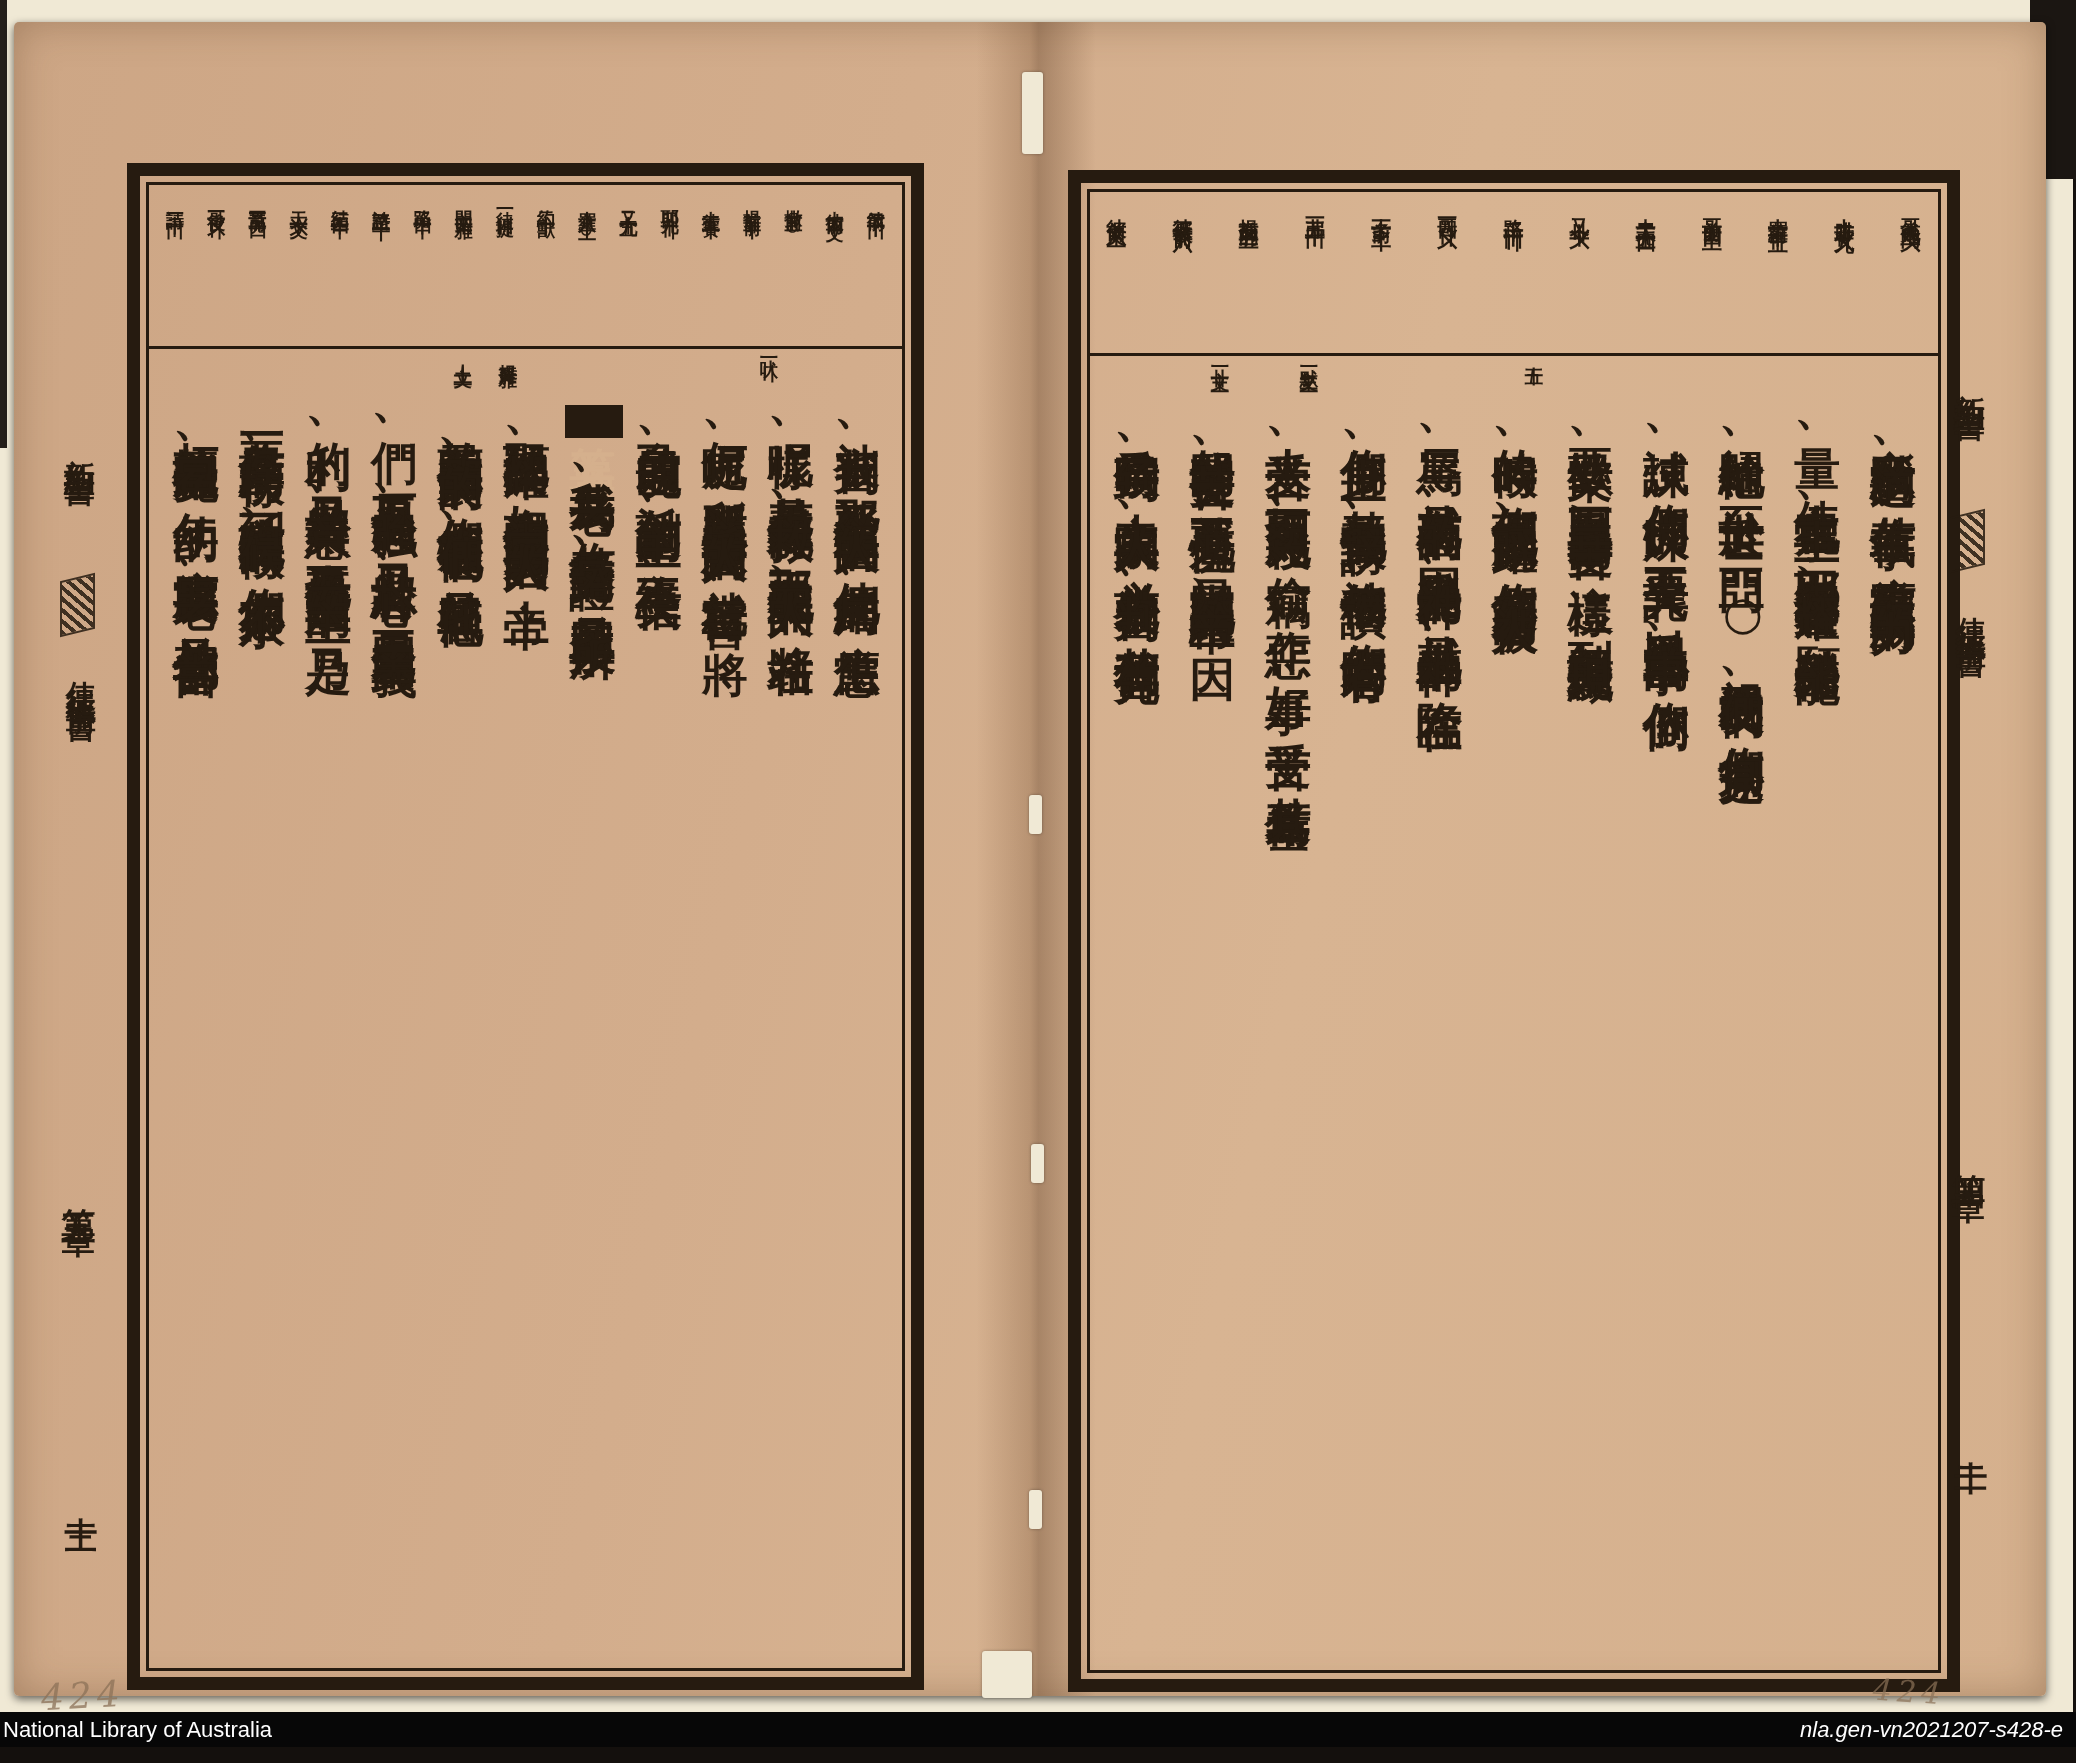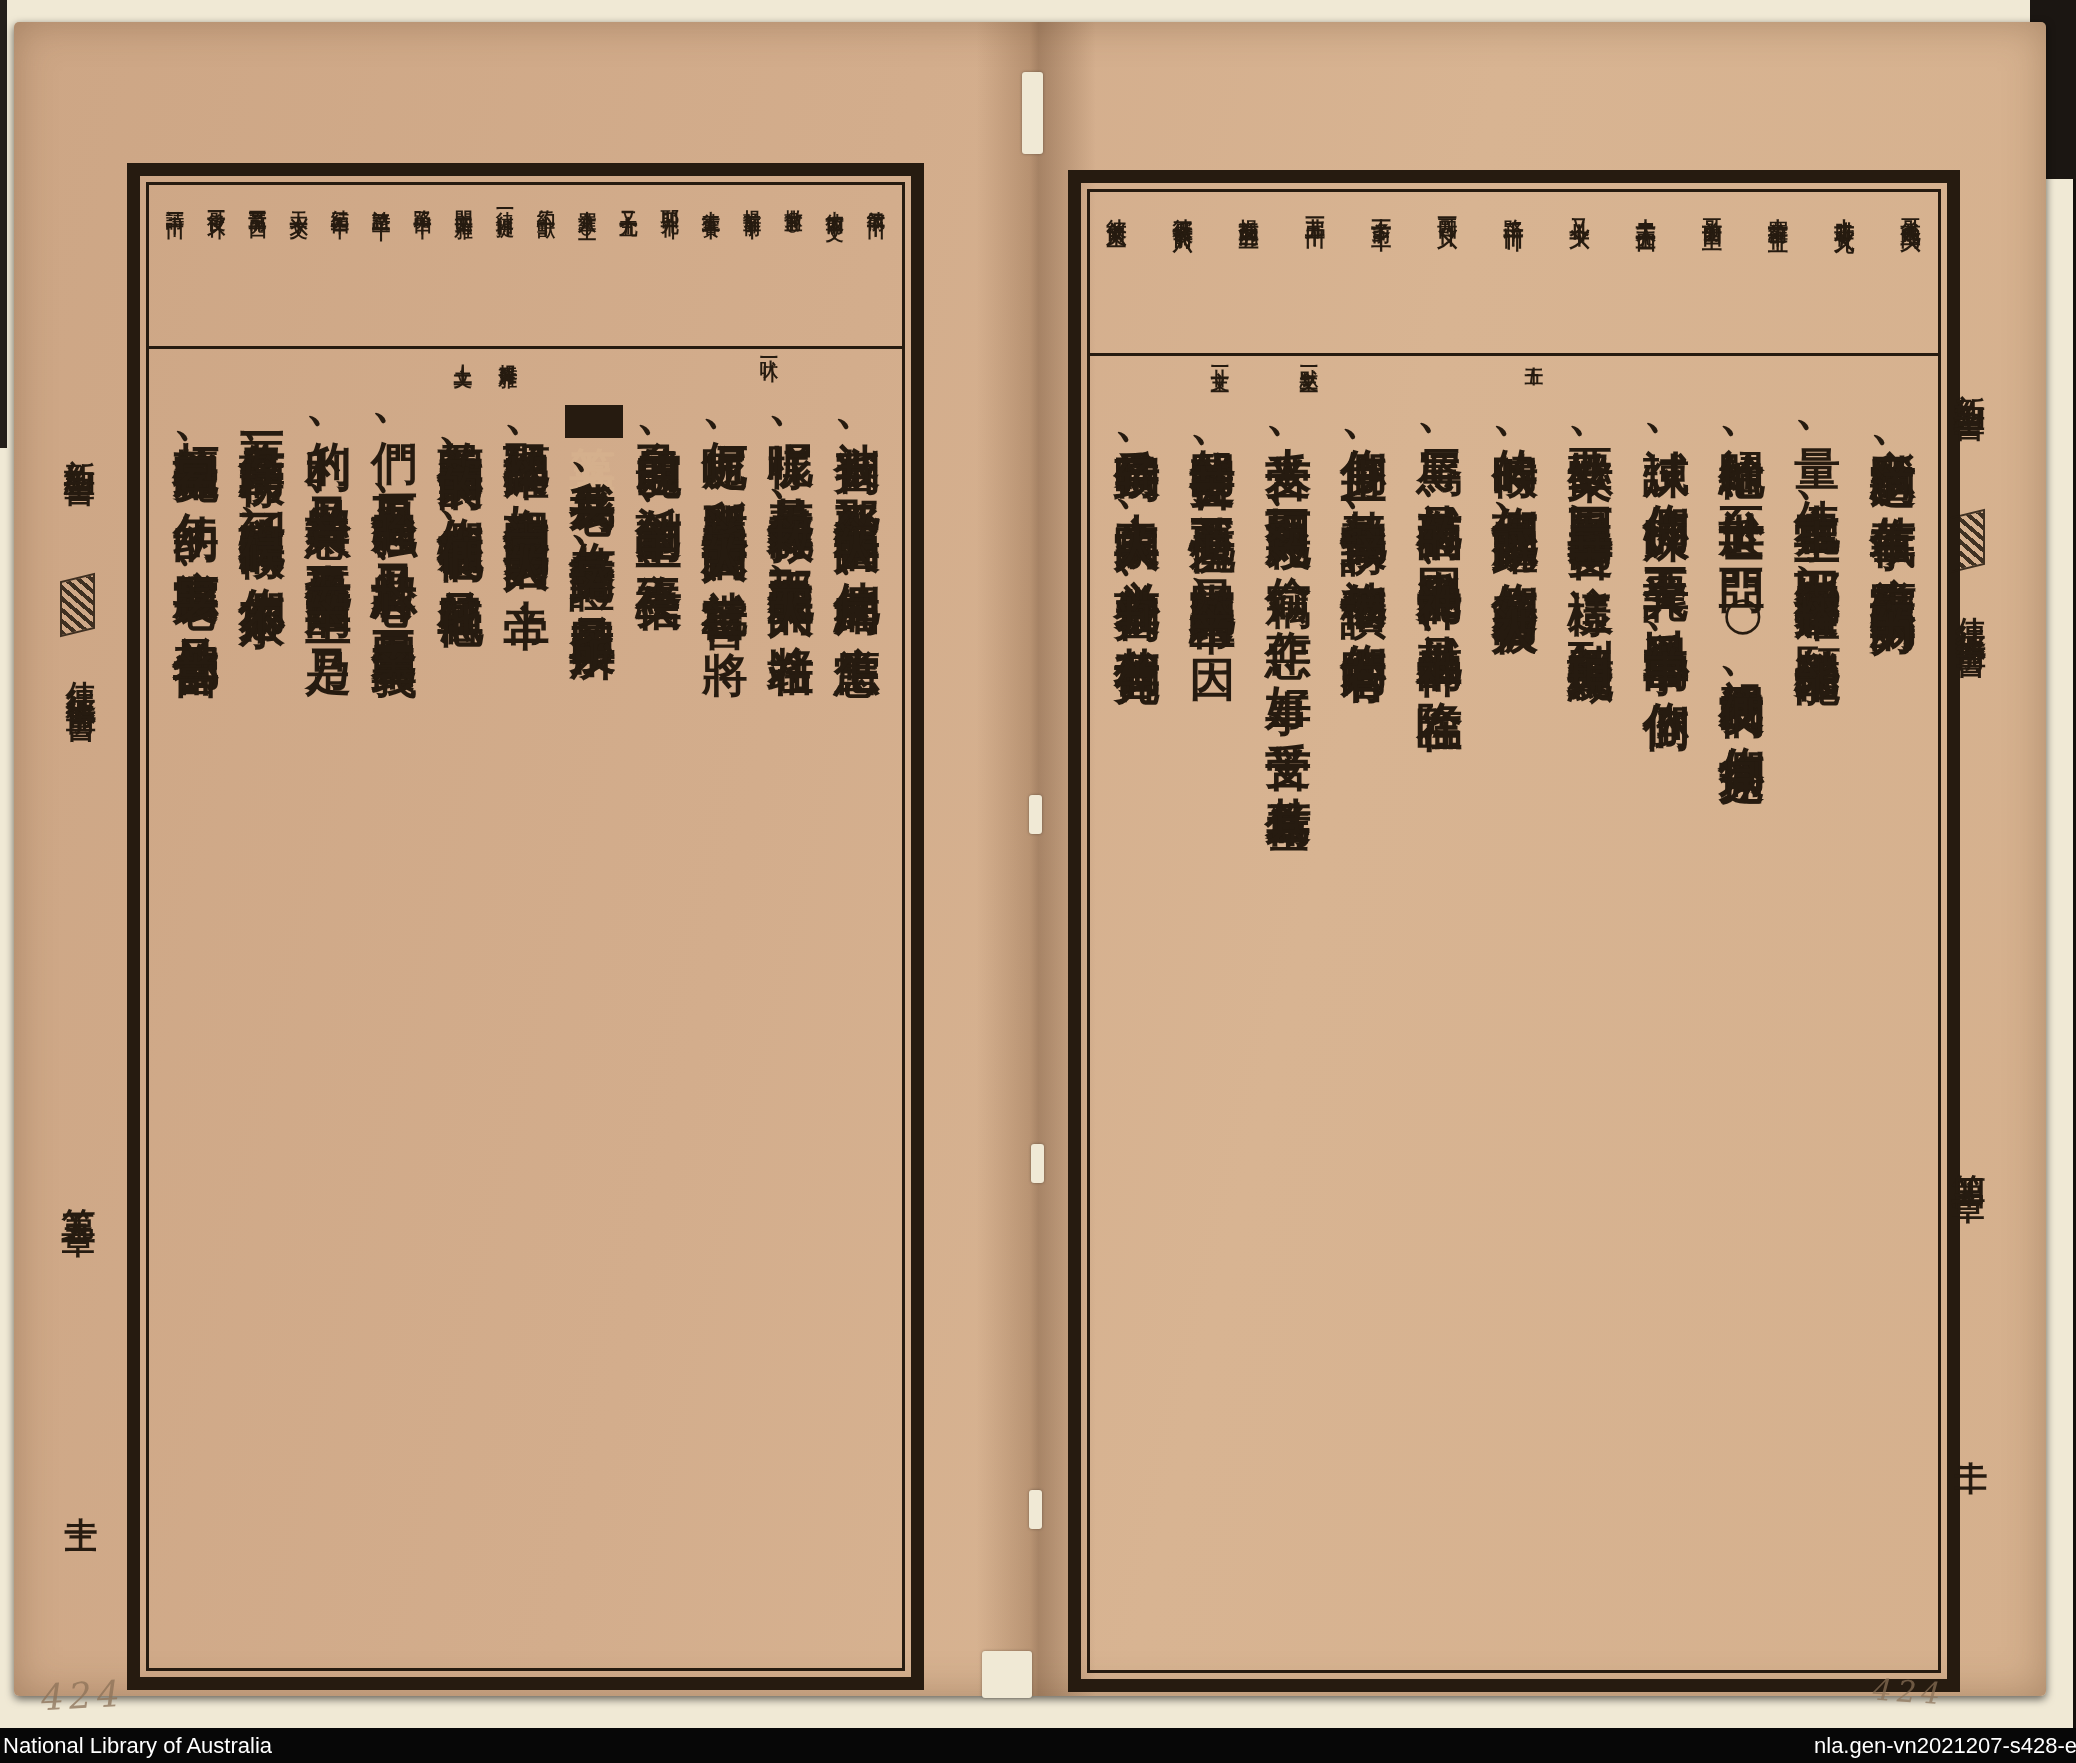--- a/index.html
+++ b/index.html
@@ -58,25 +58,25 @@
   .stamp{position:absolute;width:31px;height:52px;border:2.5px solid var(--ink);transform:skewY(-14deg);
          background:repeating-linear-gradient(48deg,var(--ink) 0 3.5px,rgba(0,0,0,0) 3.5px 7.5px);opacity:.85;}
 
   
   .pencil{position:absolute;color:#8c7258;font-size:36px;font-style:italic;
           font-family:"DejaVu Serif","Liberation Serif",serif;opacity:.75;letter-spacing:5px;}
   .pen-l{left:41px;top:1675px;transform:rotate(-3deg);}
   .pen-r{left:1873px;top:1674px;font-size:30px;transform:rotate(4deg);opacity:.7;}
 
   
-  .bar{position:absolute;left:0;bottom:0;width:100%;height:35px;background:var(--bar);
+  .bar{position:absolute;left:0;bottom:16px;width:100%;height:35px;background:var(--bar);
        display:flex;align-items:center;justify-content:space-between;
        font-family:"Liberation Sans","DejaVu Sans",sans-serif;color:#ffffff;font-size:22px;}
   .bar .lib{margin-left:3px;}
-  .bar .cat{margin-right:0;}
+  .bar .cat{margin-right:14px;font-style:italic;}
 </style>
 </head>
 <body>
 
 <div class="stage">
 
   <div class="cream"></div>
   <div class="dark-corner-tr"></div>
   <div class="dark-edge-l"></div>
 

